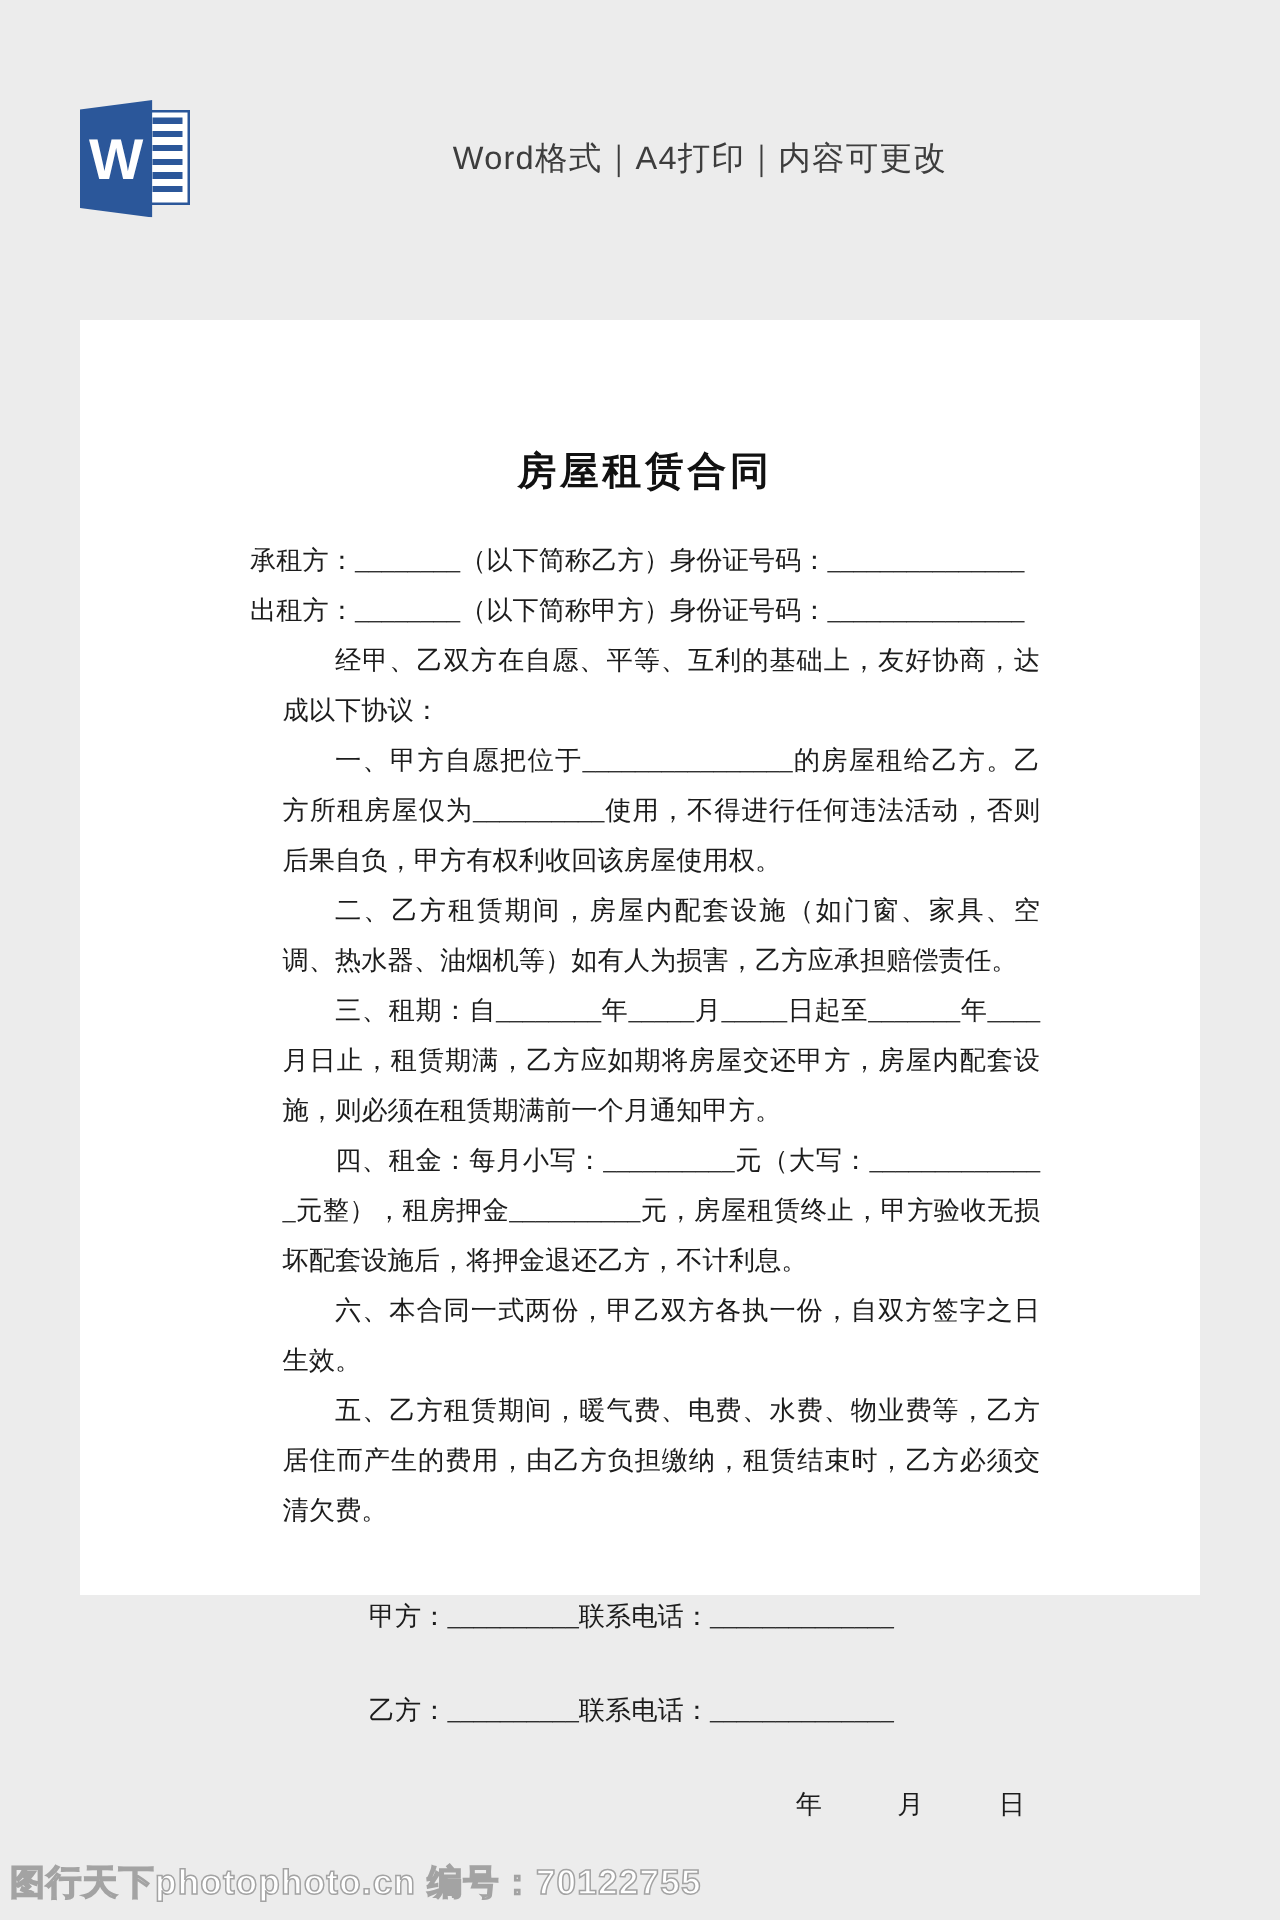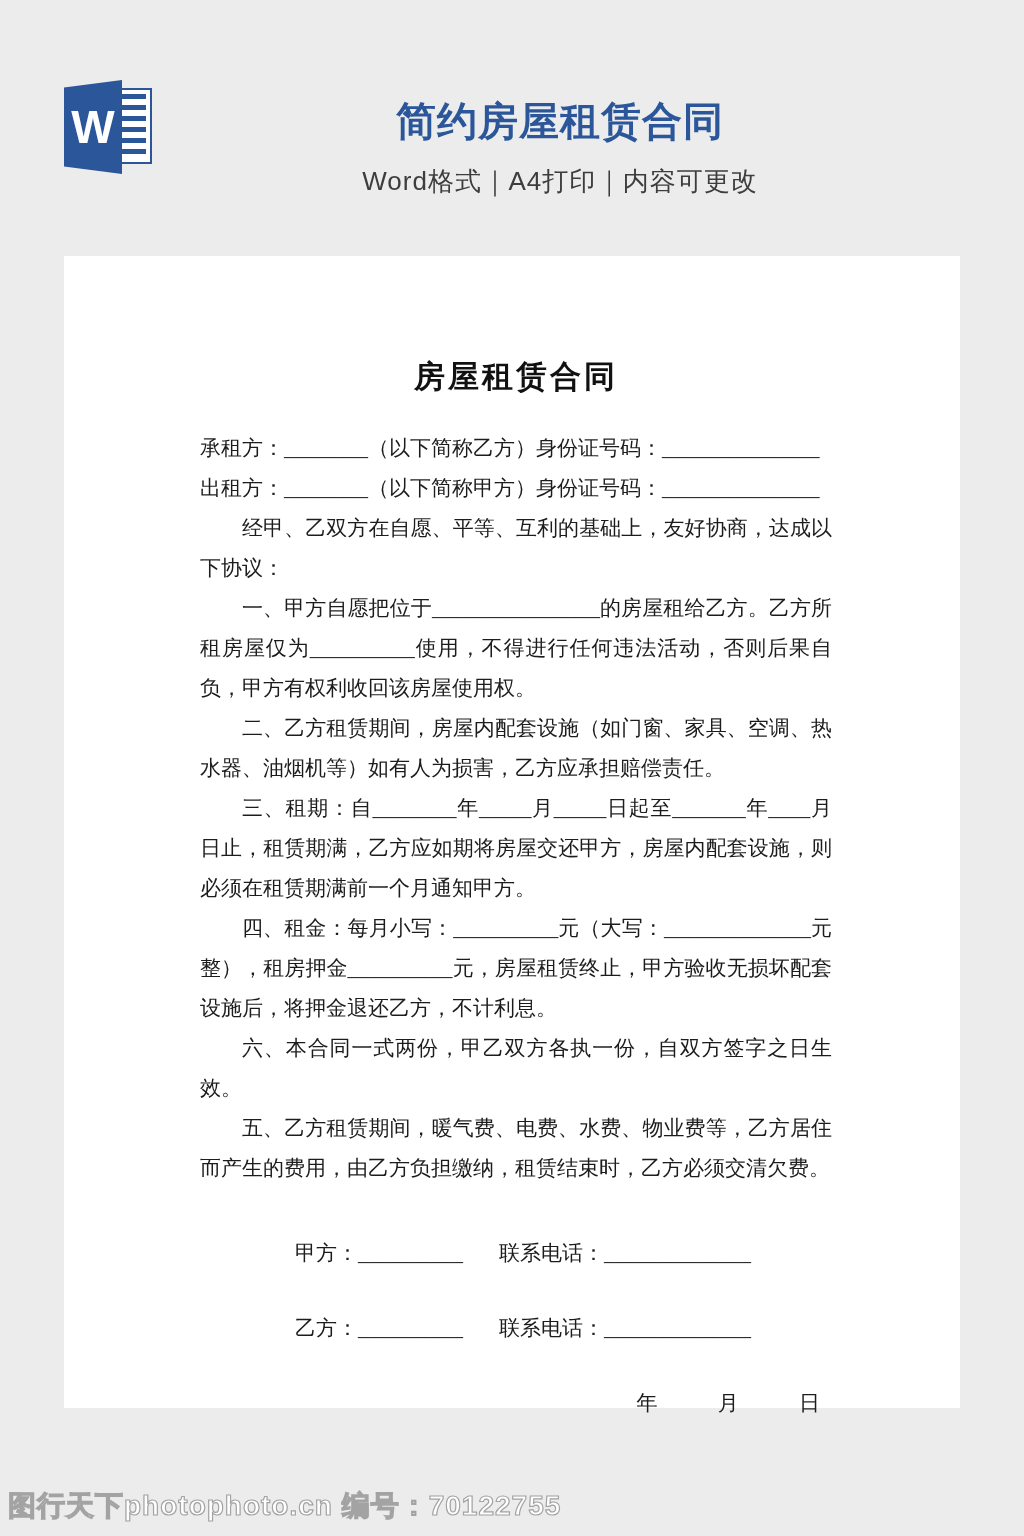--- a/index.html
+++ b/index.html
@@ -69,50 +69,49 @@
     margin-top: 15px;
     font-size: 26px;
     color: #3d3d3d;
     letter-spacing: 1px;
   }
 
   
   .doc-page {
     position: absolute;
     left: 64px; top: 256px;
-    width: 896px; height: 1152px;
+    width: 896px; height: 1020px;
     background: #ffffff;
     box-sizing: border-box;
     padding: 100px 128px 0 136px;
   }
   .doc-title {
     margin: 0 0 30px 0;
     text-align: center;
     font-size: 31px;
     font-weight: bold;
     color: #111111;
     letter-spacing: 3px;
   }
   .contract-body p {
     margin: 0;
     font-size: 21px;
     line-height: 40px;
     color: #1c1c1c;
     text-align: justify;
     word-break: break-all;
   }
-  .contract-body p.indent { text-indent: 2em; }
+  .contract-body p.indent { text-indent: 2em; margin-left: 26px; }
 
   .signature-block {
     margin-top: 45px;
     margin-left: 95px;
   }
   .sig-row {
     display: flex;
-    gap: 36px;
     font-size: 21px;
     line-height: 40px;
     color: #1c1c1c;
     margin-bottom: 35px;
   }
 
   .date-line {
     margin-top: 25px;
     text-align: right;
     padding-right: 12px;
@@ -139,21 +138,20 @@
 <body>
 
 <div class="header">
   <div class="word-icon">
     <div class="icon-doc"></div>
     <div class="icon-cover">
       <span>W</span>
     </div>
   </div>
   <div class="header-text">
-    <h1 class="template-title">简约房屋租赁合同</h1>
     <div class="template-subtitle">Word格式｜A4打印｜内容可更改</div>
   </div>
 </div>
 
 <div class="doc-page">
   <h2 class="doc-title">房屋租赁合同</h2>
   <div class="contract-body" id="paragraphs">
       <p>承租方：________（以下简称乙方）身份证号码：_______________</p>
       <p>出租方：________（以下简称甲方）身份证号码：_______________</p>
       <p class="indent">经甲、乙双方在自愿、平等、互利的基础上，友好协商，达成以下协议：</p>

